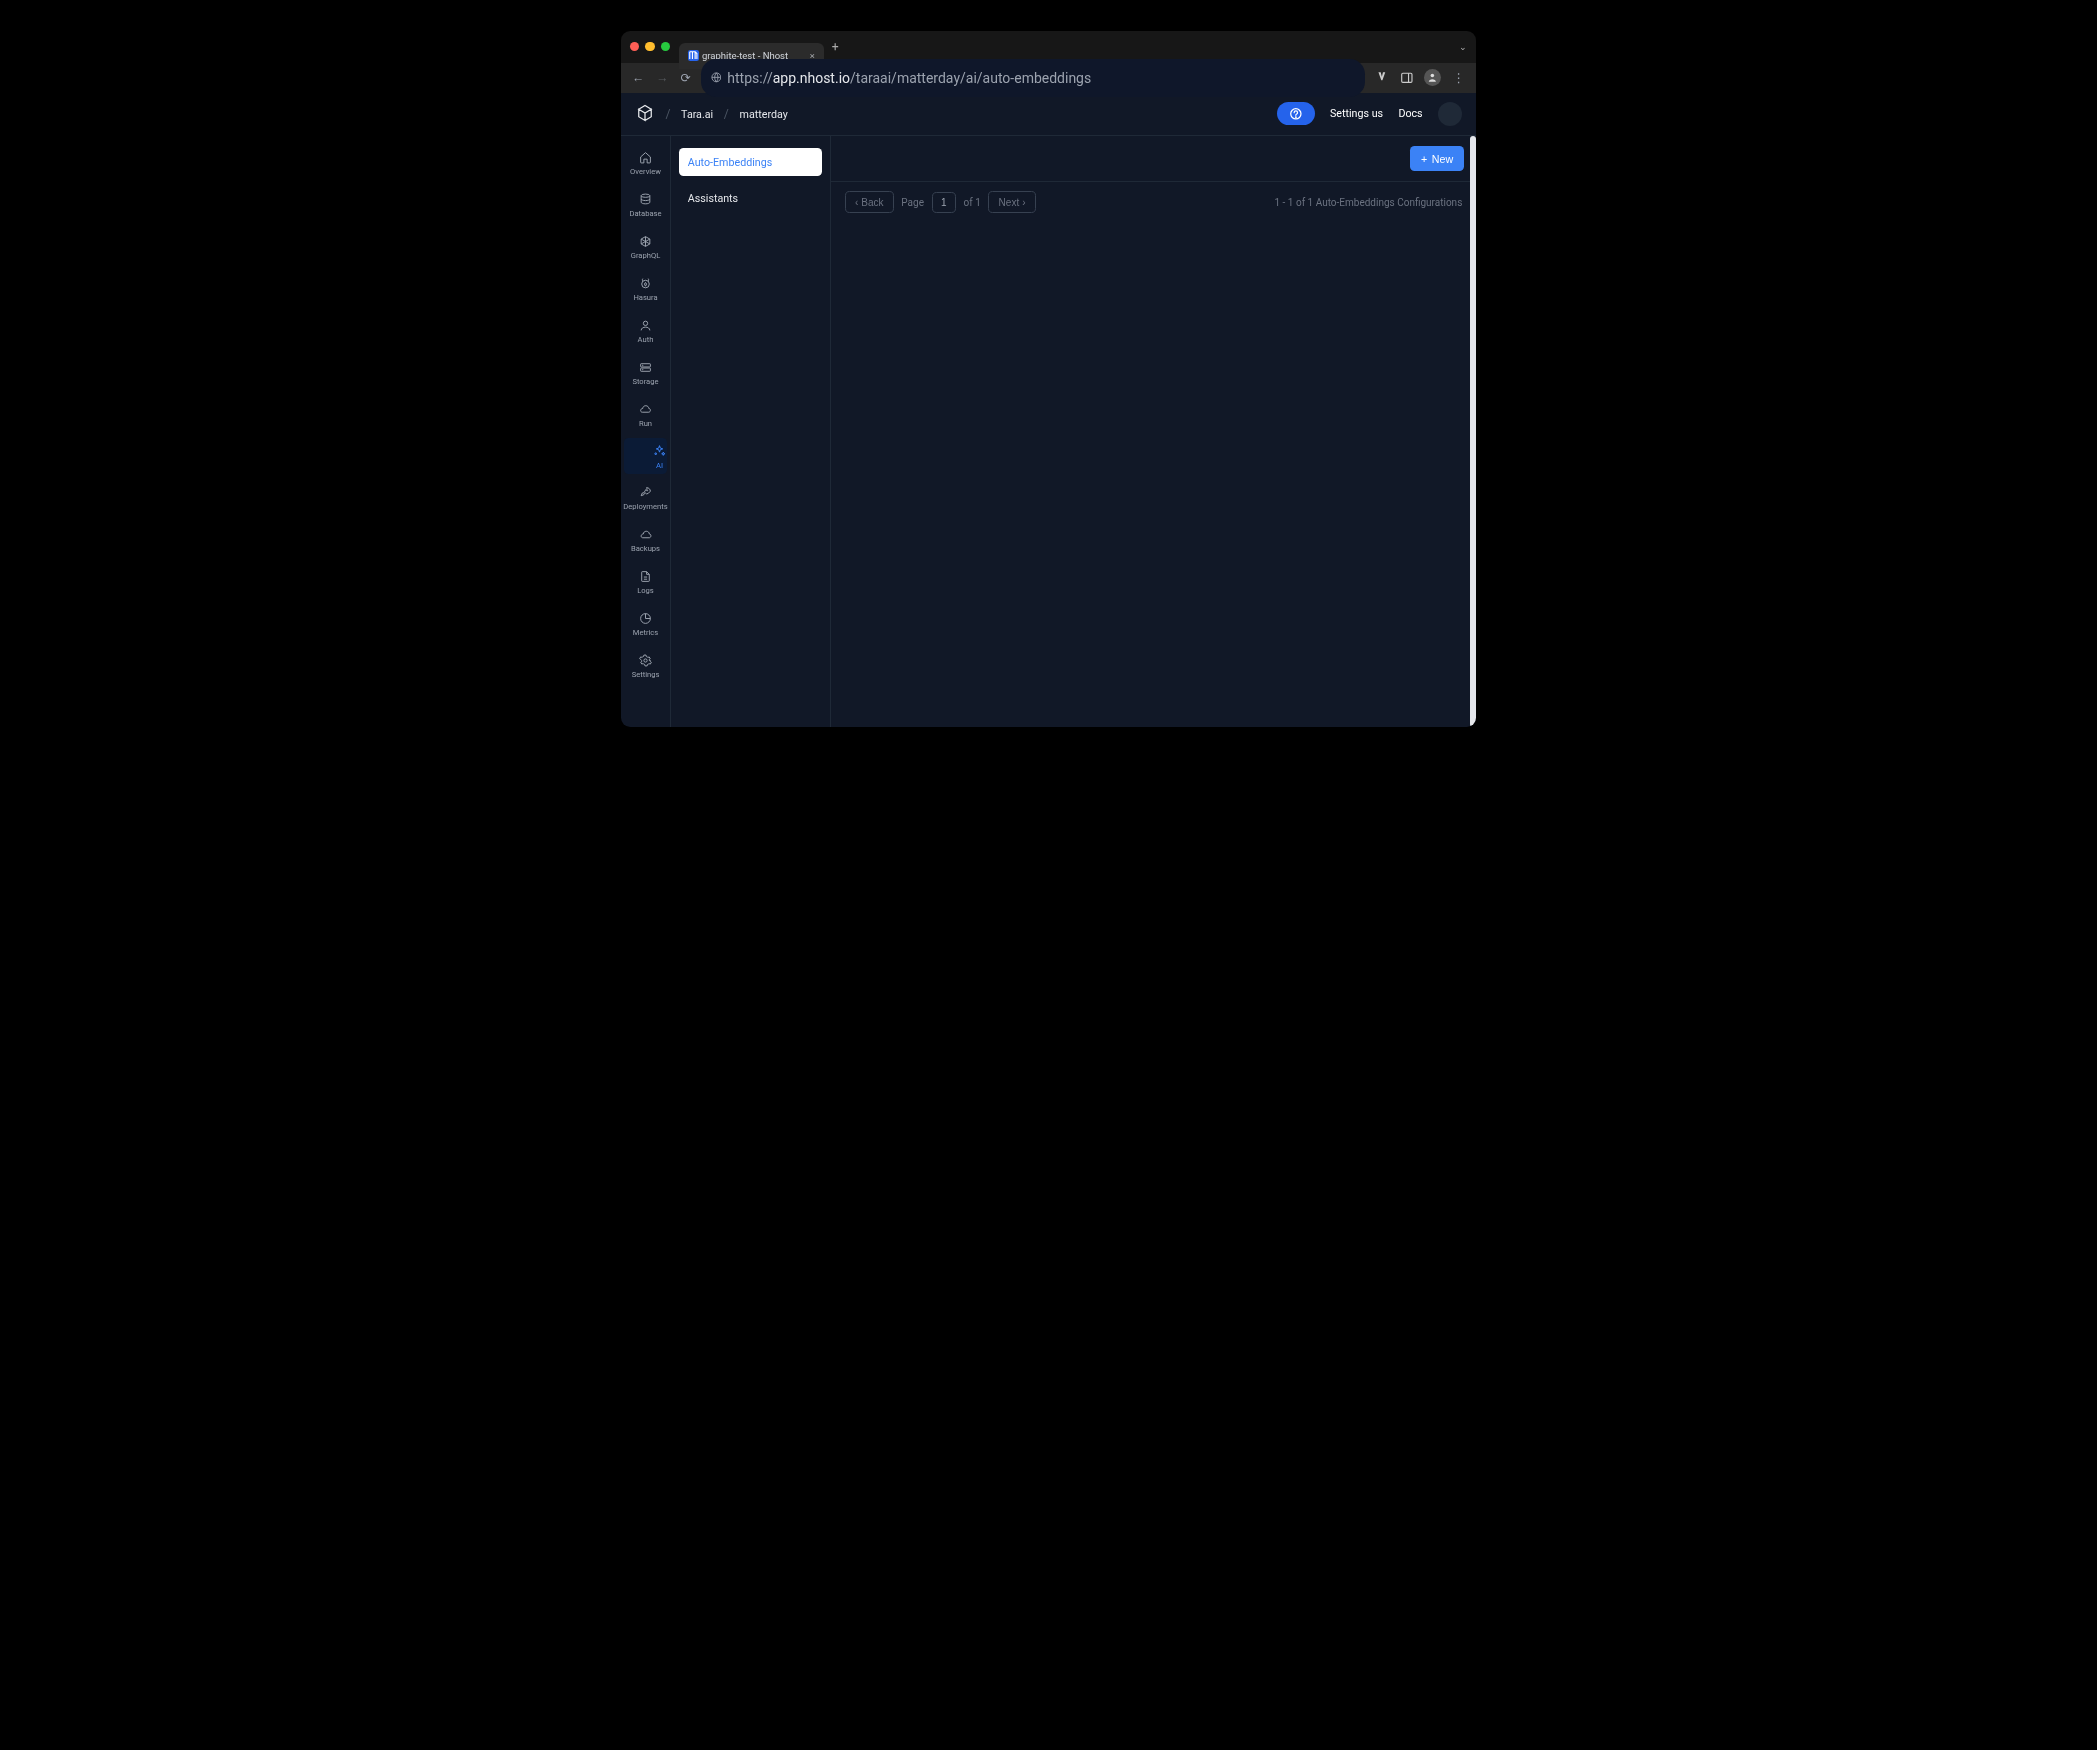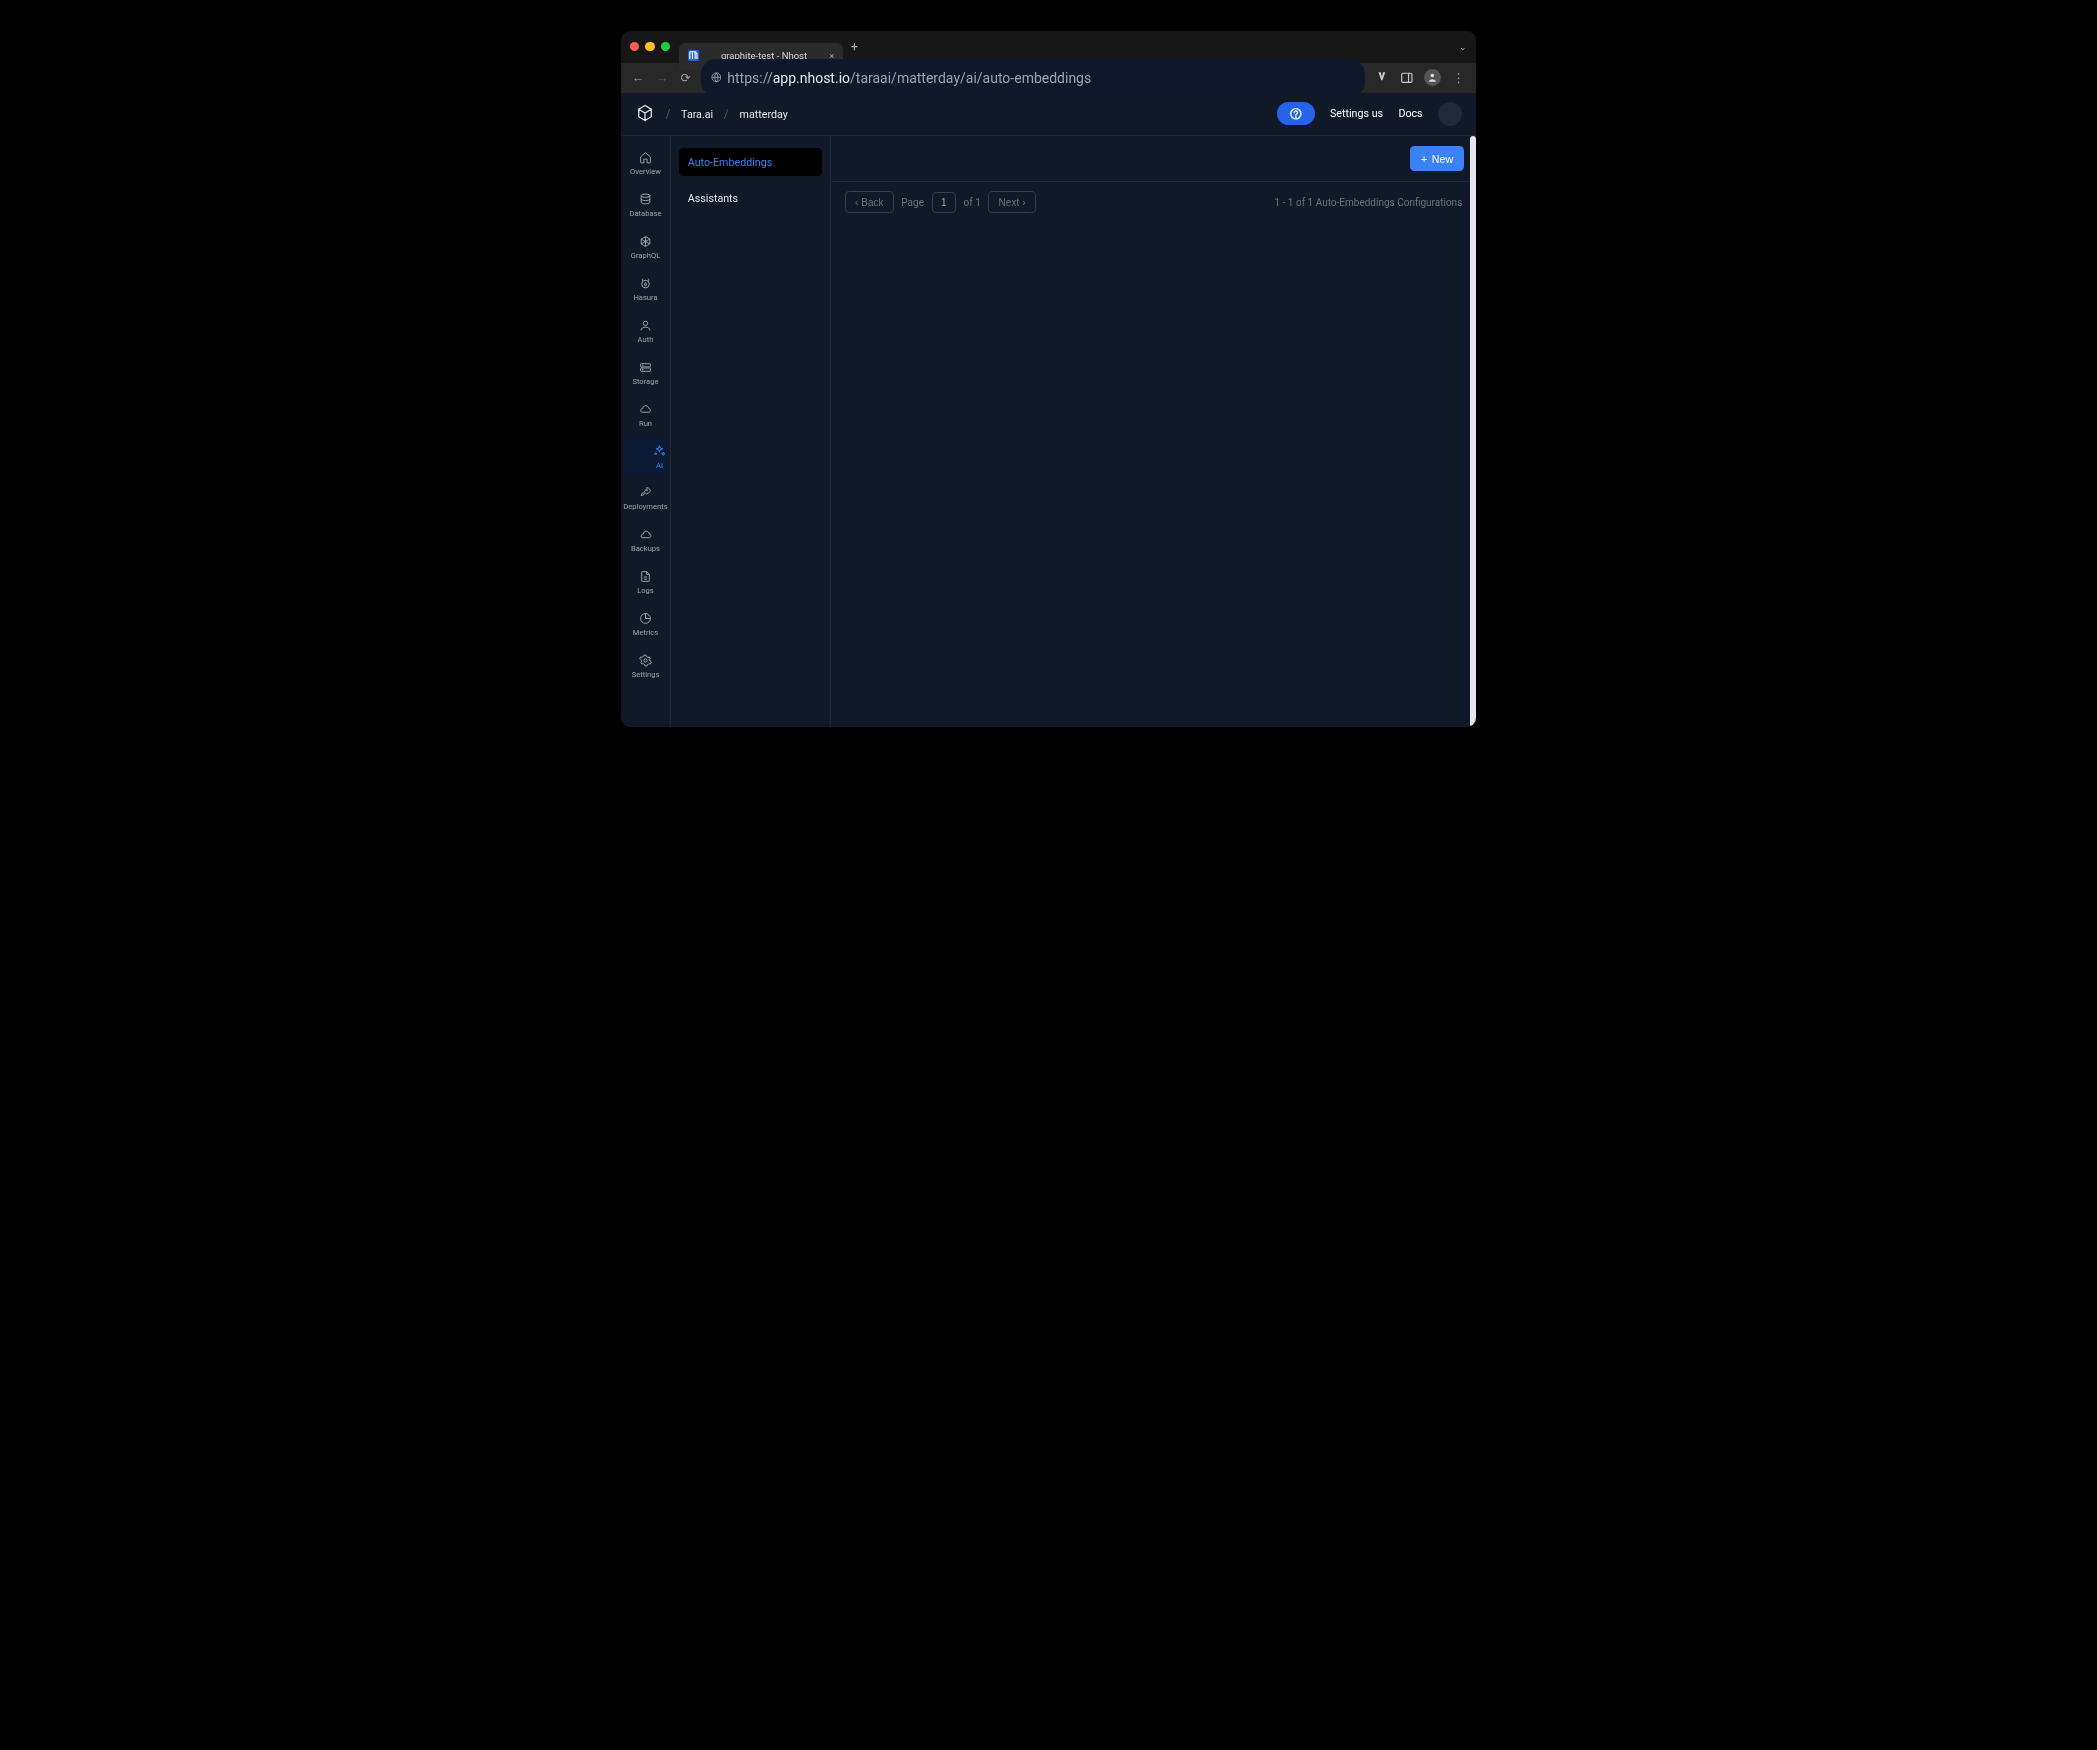--- a/index.html
+++ b/index.html
@@ -30,21 +30,21 @@
     .tl.red { background: #ff5f56; }
     .tl.yellow { background: #ffbd2e; }
     .tl.green { background: #27c93f; }
     .tab {
       background: #2b2b2b;
       border-radius: 6.1px 6.1px 0 0;
       height: 26px;
       display: flex;
       align-items: center;
       padding: 0 9.2px;
-      gap: 22px;
+      gap: 3px;
       color: #d1d5db;
       font-size: 9.5px;
       min-width: 145px;
       margin-top: 18px;
     }
     .tab-favicon {
       width: 10.7px; height: 10.7px; background: #2663eb; border-radius: 2.3px;
       display: inline-flex; align-items: center; justify-content: center;
       font-size: 7.6px; color: white;
     }
@@ -136,21 +136,21 @@
       padding: 12.2px 7.6px;
       display: flex; flex-direction: column; gap: 7.6px;
     }
     .subnav-item {
       padding: 7.6px 9.2px;
       border-radius: 4.6px;
       color: #e5e7eb;
       font-size: 10.7px;
       cursor: pointer;
     }
-    .subnav-item.active { background: #000000; color: #3b82f6; }
+    .subnav-item.active { background: #ffffff; color: #3b82f6; }
 
     .content { flex: 1; display: flex; flex-direction: column; position: relative; }
     .content-header {
       height: 46px;
       display: flex;
       align-items: center;
       justify-content: flex-end;
       padding: 0 12.2px;
       border-bottom: 0.8px solid #1f2937;
     }

